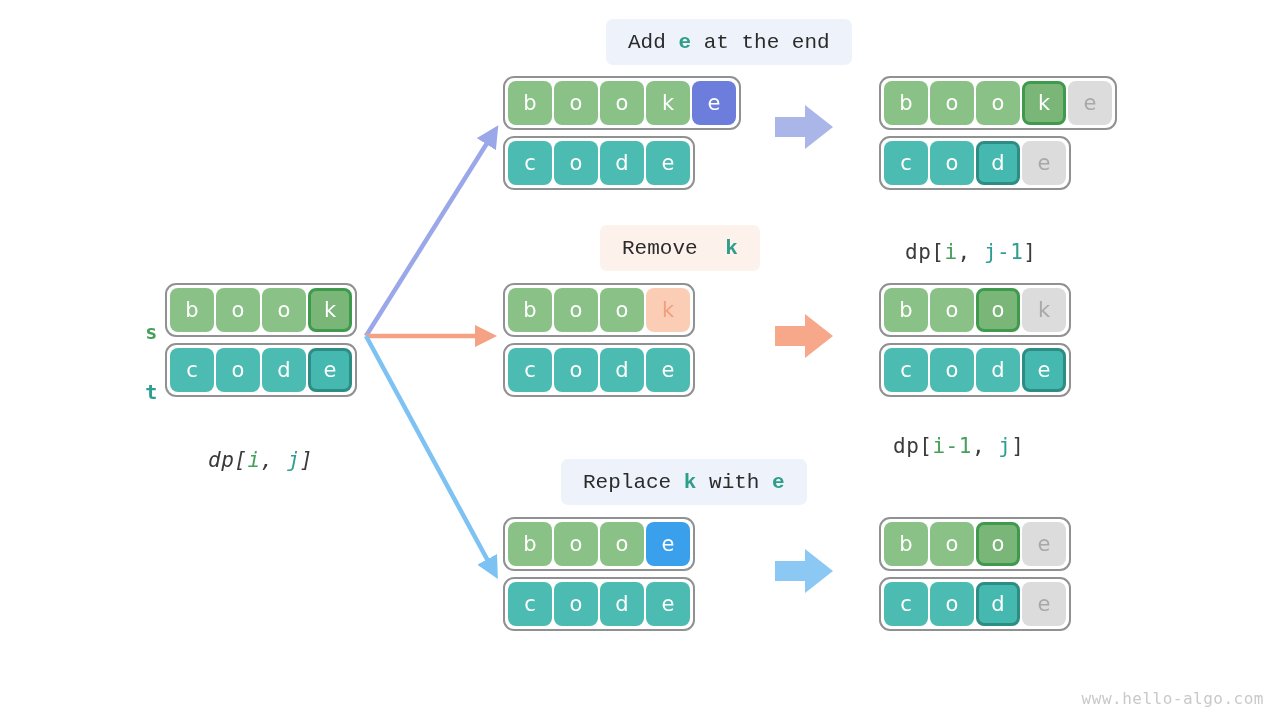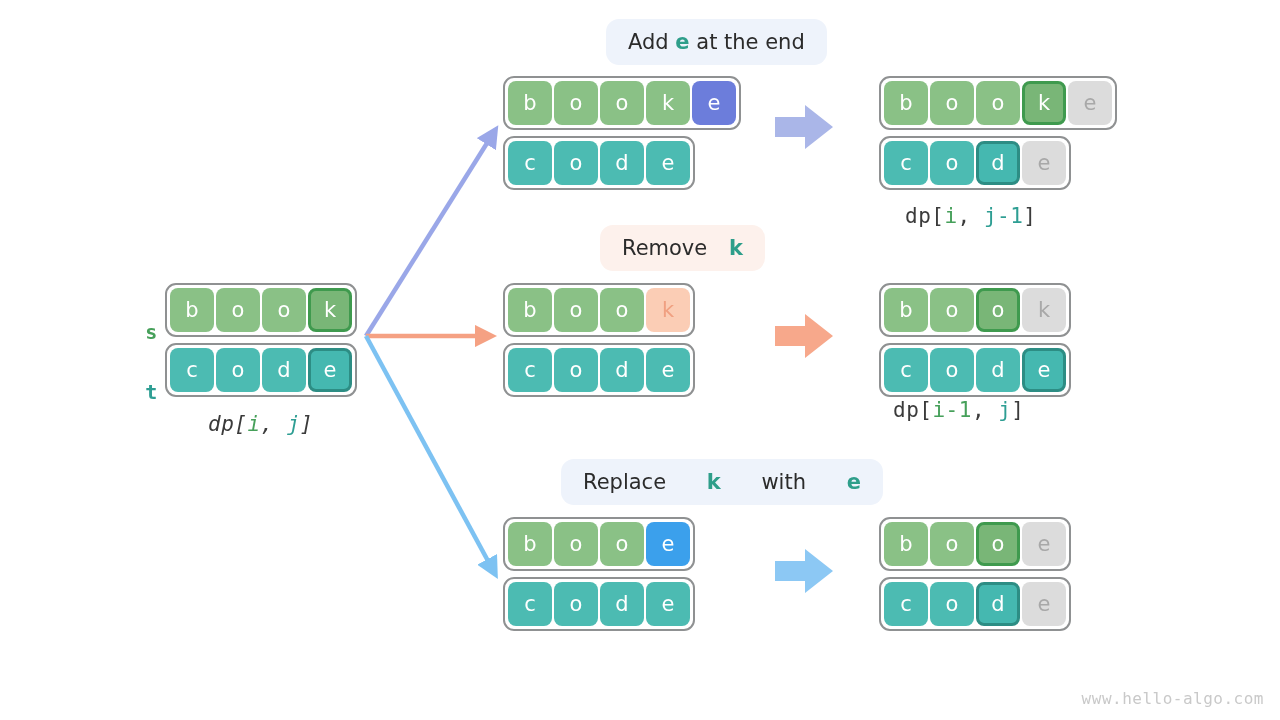--- a/index.html
+++ b/index.html
@@ -54,20 +54,21 @@
   .cell.salmon     { background: #fbcdb5; color: #f0a081; }
 
   
   .dp-caption {
     position: absolute;
     font-family: "DejaVu Sans Mono", "Liberation Mono", monospace;
     font-size: 21px;
     color: #3b3b3b;
     white-space: pre;
     letter-spacing: 0.5px;
+    margin-top: 36px;
   }
   .dp-caption .i { color: #46a05a; }
   .dp-caption .j { color: #2e9e93; }
 
   
   .var-label {
     position: absolute;
     font-family: "DejaVu Sans Mono", "Liberation Mono", monospace;
     font-size: 20px;
     font-weight: bold;
@@ -76,27 +77,28 @@
   .var-label .v-s { color: #46a05a; }
   .var-label .v-t { color: #2e9e93; }
   .var-label .eq  { color: #555a5c; }
 
   
   .pill {
     position: absolute;
     display: flex;
     align-items: center;
     justify-content: center;
-    border-radius: 13px;
+    border-radius: 7px;
     font-size: 21px;
     color: #2b2b2b;
     white-space: pre;
     padding: 0 22px;
     height: 46px;
     box-sizing: border-box;
+    font-family: Liberation Mono, monospace;
   }
   .pill.bluebg   { background: #eef3fb; }
   .pill.peachbg  { background: #fdf1ec; gap: 15px; }
   .pill .hl { color: #2e9e8a; font-weight: bold; }
 
   
   .watermark {
     position: absolute;
     right: 16px; bottom: 12px;
     font-family: "DejaVu Sans Mono", "Liberation Mono", monospace;
@@ -212,21 +214,21 @@
     </div>
   <div class="strip" style="left:879px; top:343px;">
       <div class="cell teal">c</div>
       <div class="cell teal">o</div>
       <div class="cell teal">d</div>
       <div class="cell teal-hl">e</div>
     </div>
 
   <div class="dp-caption" style="left:893px; top:398px;"><span>dp[</span><span class="i">i-1</span><span>, </span><span class="j">j</span><span>]</span></div>
 
-  <div class="pill bluebg" style="left:561px; top:459px;gap:34px;"><span>Replace </span><span class="hl">k</span><span> with </span><span class="hl">e</span></div>
+  <div class="pill bluebg" style="left:561px; top:459px;"><span>Replace </span><span class="hl">k</span><span> with </span><span class="hl">e</span></div>
 
   <div class="strip" style="left:503px; top:517px;">
       <div class="cell green">b</div>
       <div class="cell green">o</div>
       <div class="cell green">o</div>
       <div class="cell blue">e</div>
     </div>
   <div class="strip" style="left:503px; top:577px;">
       <div class="cell teal">c</div>
       <div class="cell teal">o</div>

